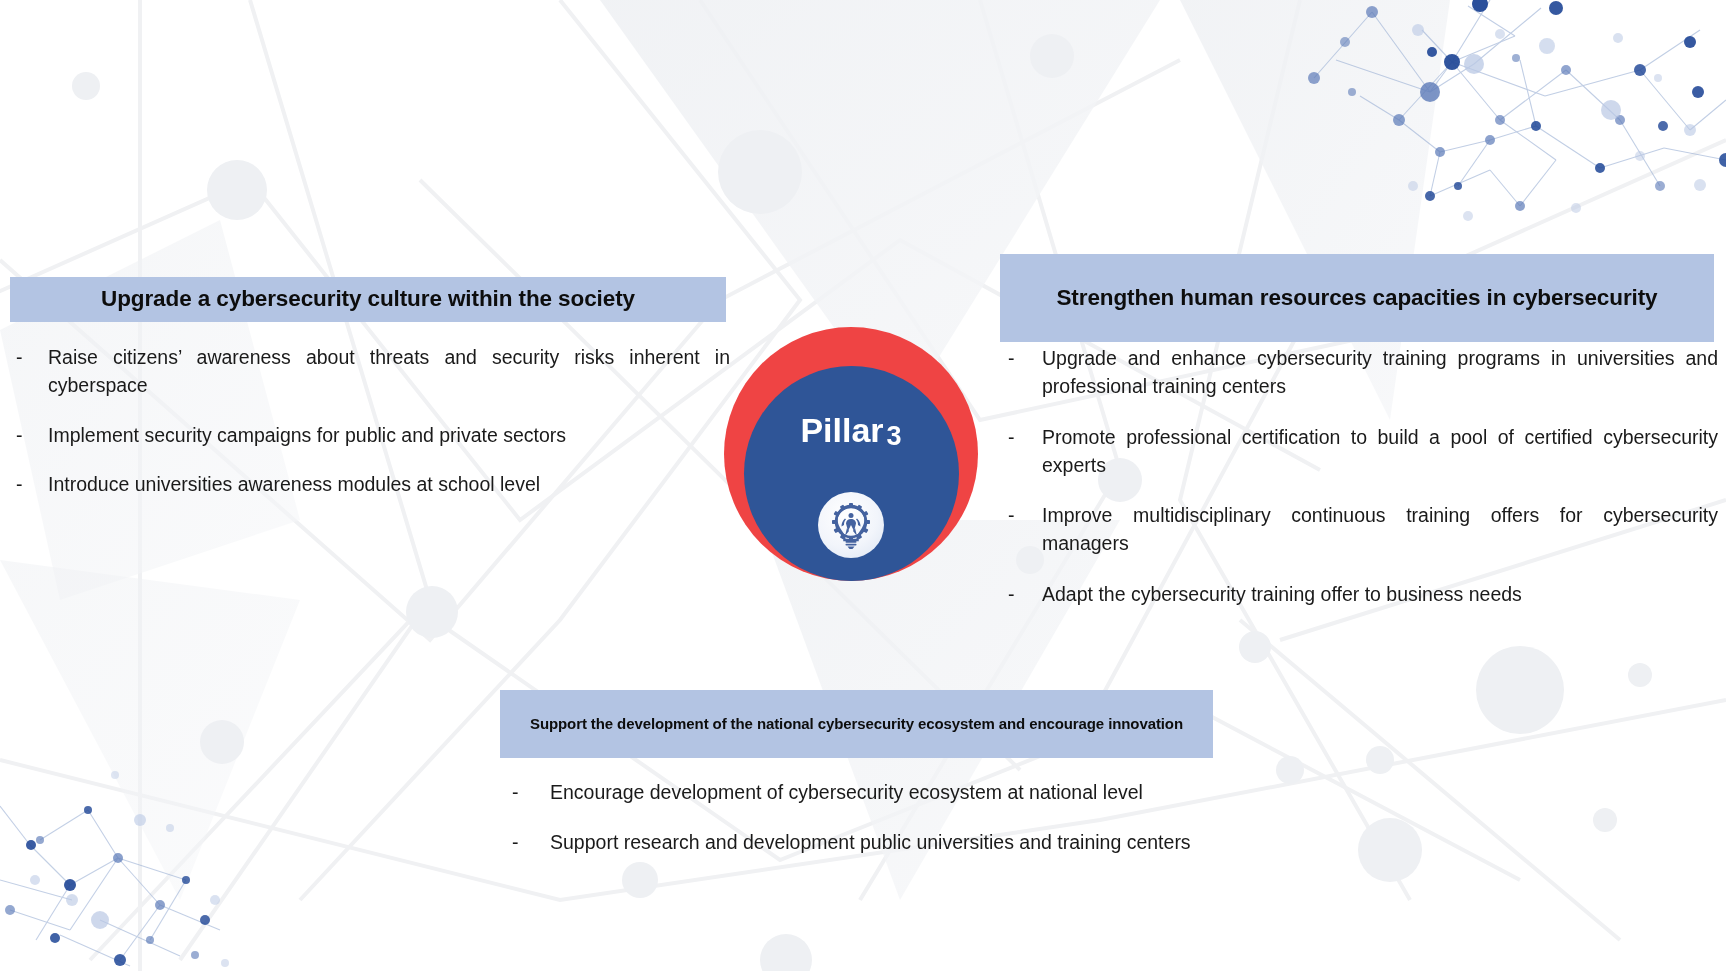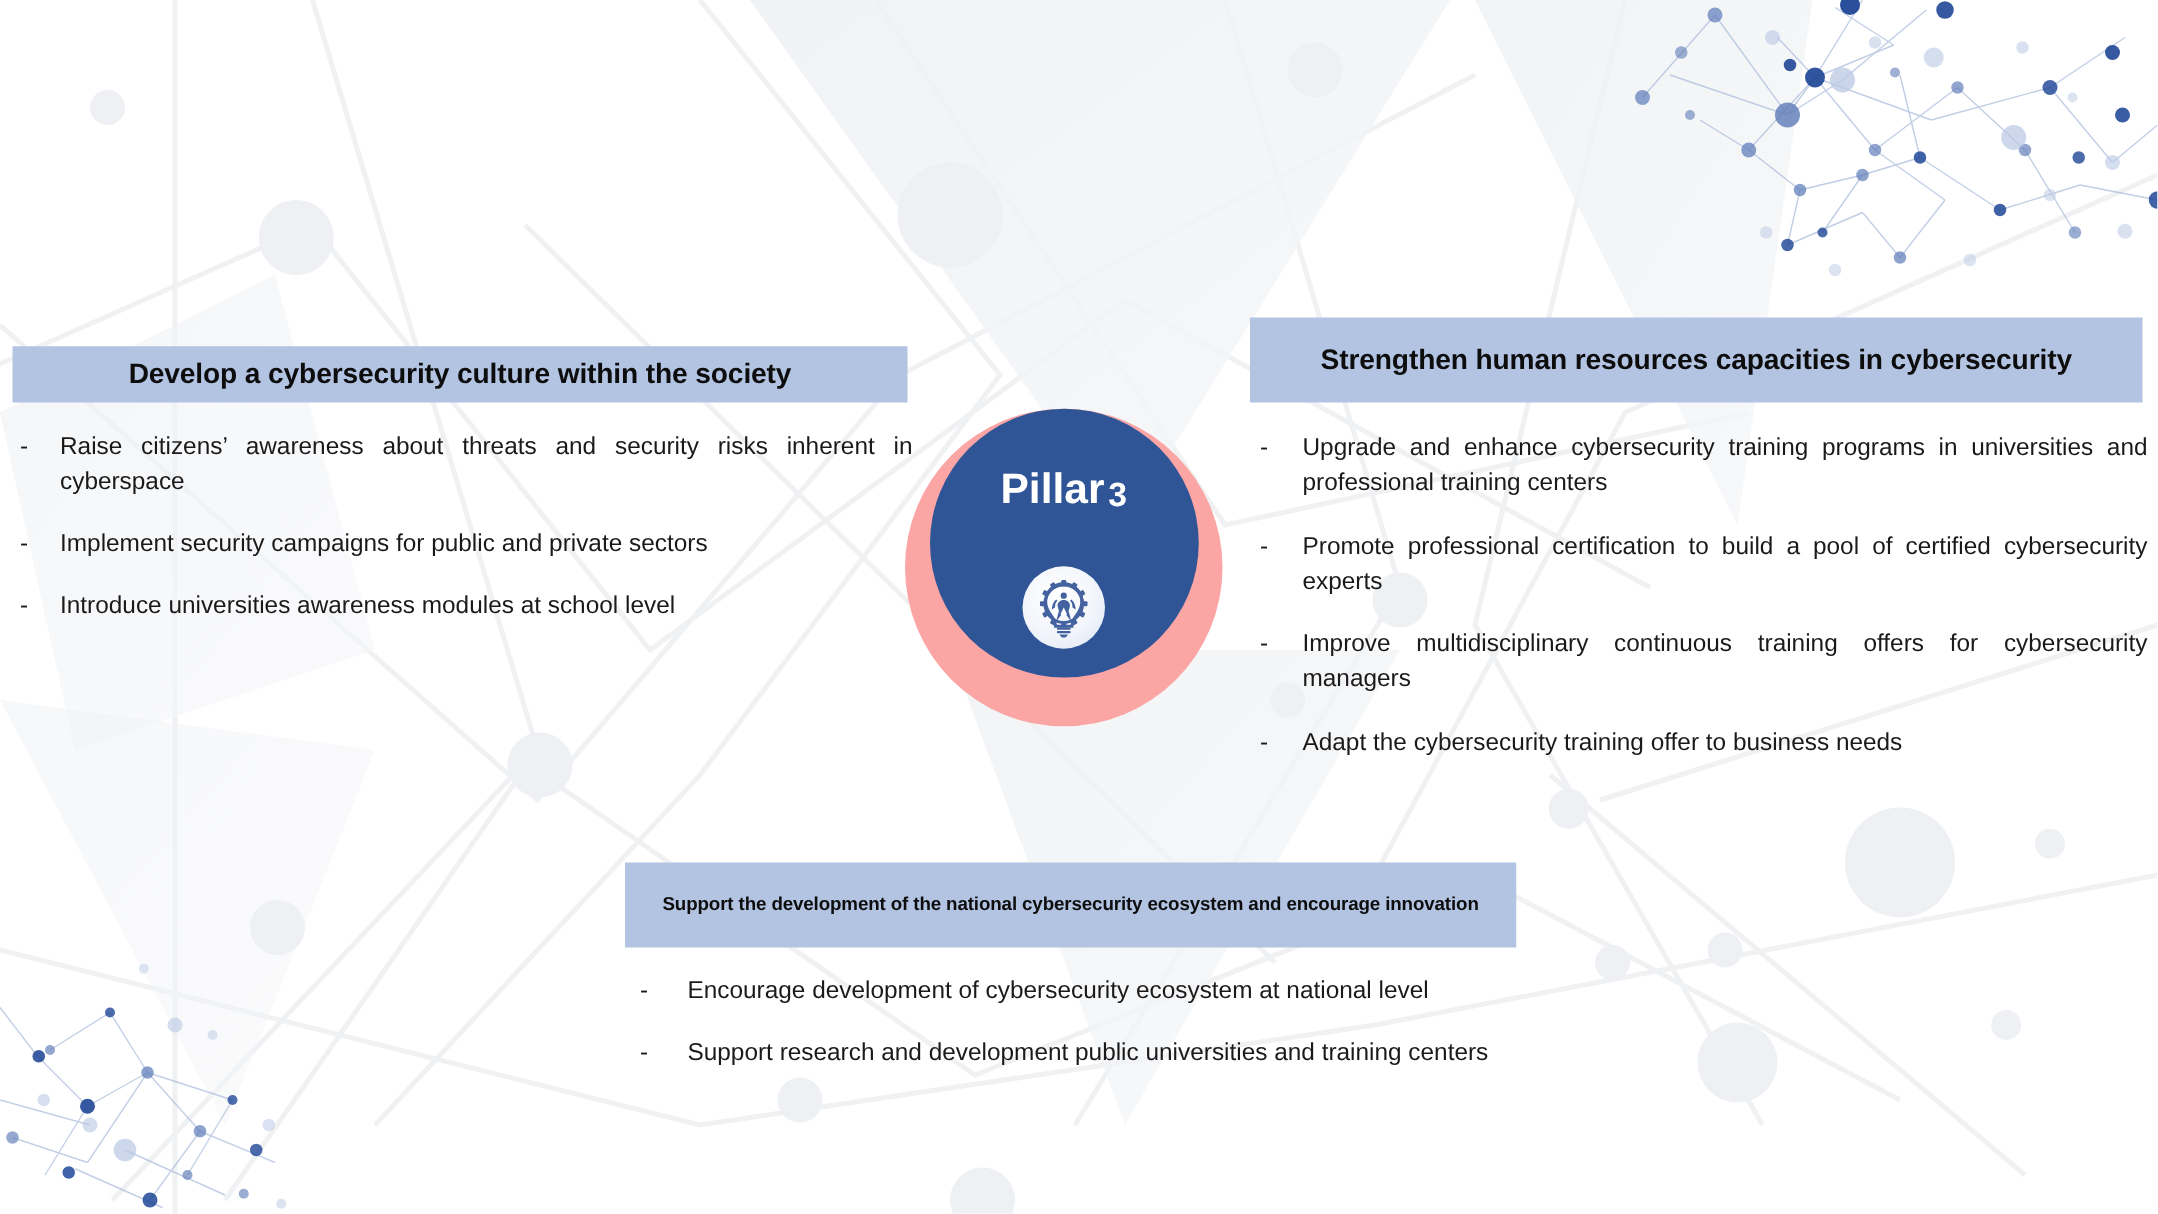--- a/index.html
+++ b/index.html
@@ -76,21 +76,21 @@
   #left-bullets .bullet-item { margin-bottom: 21px; line-height: 1.45; }
   #left-bullets .bullet-dash { width: 22px; }
   #left-bullets .bullet-text { text-align: justify; }
   #left-bullets .bullet-item:last-child { margin-bottom: 0; }
 
   
   #right-header {
     left: 1000px;
     top: 254px;
     width: 714px;
-    height: 68px;
+    height: 88px;
     font-size: 22.5px;
     padding: 0 26px;
   }
   #right-bullets {
     left: 1008px;
     top: 344px;
     width: 710px;
     font-size: 19.5px;
   }
   #right-bullets .bullet-item { margin-bottom: 22px; line-height: 1.45; }
@@ -119,23 +119,23 @@
   #bottom-bullets .bullet-item:last-child { margin-bottom: 0; }
 
   
   #pillar-circle {
     position: absolute;
     left: 724px;
     top: 327px;
     width: 254px;
     height: 254px;
     border-radius: 50%;
-    background: #fca5a5;
+    background: #ef4444;
     display: flex;
-    align-items: flex-start;
+    align-items: flex-end;
     justify-content: center;
   }
   #pillar-inner {
     width: 215px;
     height: 215px;
     border-radius: 50%;
     background: #2f5597;
     position: relative;
     display: flex;
     flex-direction: column;
@@ -358,21 +358,21 @@
       <circle cx="140" cy="820" r="6" opacity="0.6"></circle>
       <circle cx="35" cy="880" r="5" opacity="0.56"></circle>
       <circle cx="215" cy="900" r="5" opacity="0.52"></circle>
       <circle cx="170" cy="828" r="4" opacity="0.5"></circle>
       <circle cx="115" cy="775" r="4" opacity="0.45"></circle>
       <circle cx="225" cy="963" r="4" opacity="0.5"></circle>
     </g>
   </svg>
 
   <div class="panel-header" id="left-header">
-    <span>Develop a cybersecurity culture within the society</span>
+    <span>Upgrade a cybersecurity culture within the society</span>
   </div>
 
   <div class="bullet-list" id="left-bullets">
     <div class="bullet-item">
       <span class="bullet-dash">-</span>
       <span class="bullet-text">Raise citizens’ awareness about threats and security risks inherent in cyberspace</span>
     </div>
     <div class="bullet-item">
       <span class="bullet-dash">-</span>
       <span class="bullet-text">Implement security campaigns for public and private sectors</span>

